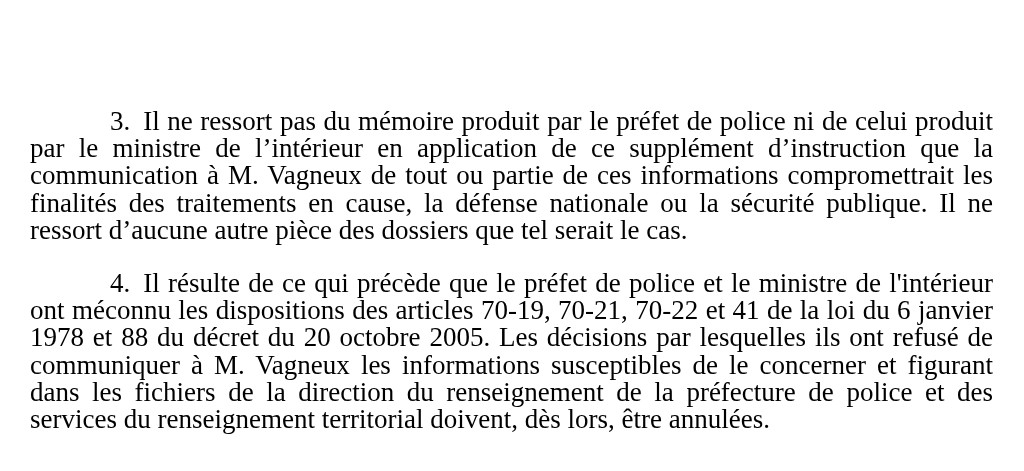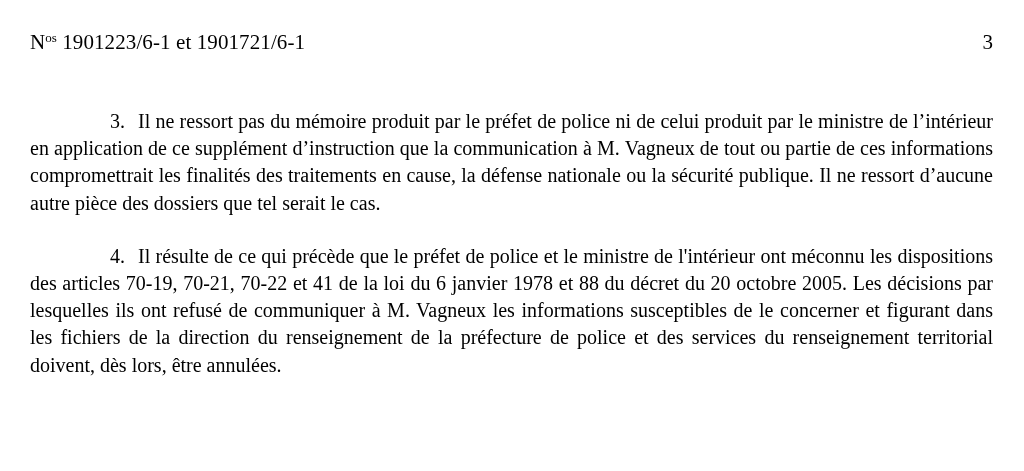--- a/index.html
+++ b/index.html
@@ -43,21 +43,21 @@
   }
 
   
   .doc-body {
     position: absolute;
     left: 30px;
     top: 108px;
     width: 963px;
   }
   .para {
-    font-size: 20px;
+    font-size: 27px;
     line-height: 27.2px;
     text-align: justify;
     text-justify: inter-word;
     margin: 0;
     hyphens: none;
     -webkit-hyphens: none;
   }
   .para + .para {
     margin-top: 26px;
   }
@@ -69,24 +69,20 @@
   .para .lead-num {
     margin-right: 13px;
   }
   .nowrap { white-space: nowrap; }
 </style>
 </head>
 <body>
 
 <div class="page">
 
-  <div class="doc-header">
-    <div class="case-ref"><span>N</span><sup>os</sup><span> 1901223/6-1 et 1901721/6-1</span></div>
-    <div class="page-number">3</div>
-  </div>
 
   <div class="doc-body">
 
     <p class="para"><span class="lead-in"><span class="lead-num nowrap">3.</span></span><span>Il ne ressort pas du mémoire produit par le préfet de police ni de celui produit par le ministre de l’intérieur en application de ce supplément d’instruction que la communication à M. Vagneux de tout ou partie de ces informations compromettrait les finalités des traitements en cause, la défense nationale ou la sécurité publique. Il ne ressort d’aucune autre pièce des dossiers que tel serait le cas.</span></p>
 
     <p class="para"><span class="lead-in"><span class="lead-num nowrap">4.</span></span><span>Il résulte de ce qui précède que le préfet de police et le ministre de l'intérieur ont méconnu les dispositions des articles 70-19, 70-21, 70-22 et 41 de la loi du 6 janvier 1978 et 88 du décret du 20 octobre 2005. Les décisions par lesquelles ils ont refusé de communiquer à M. Vagneux les informations susceptibles de le concerner et figurant dans les fichiers de la direction du renseignement de la préfecture de police et des services du renseignement territorial doivent, dès lors, être annulées.</span></p>
 
   </div>
 </div>
 

